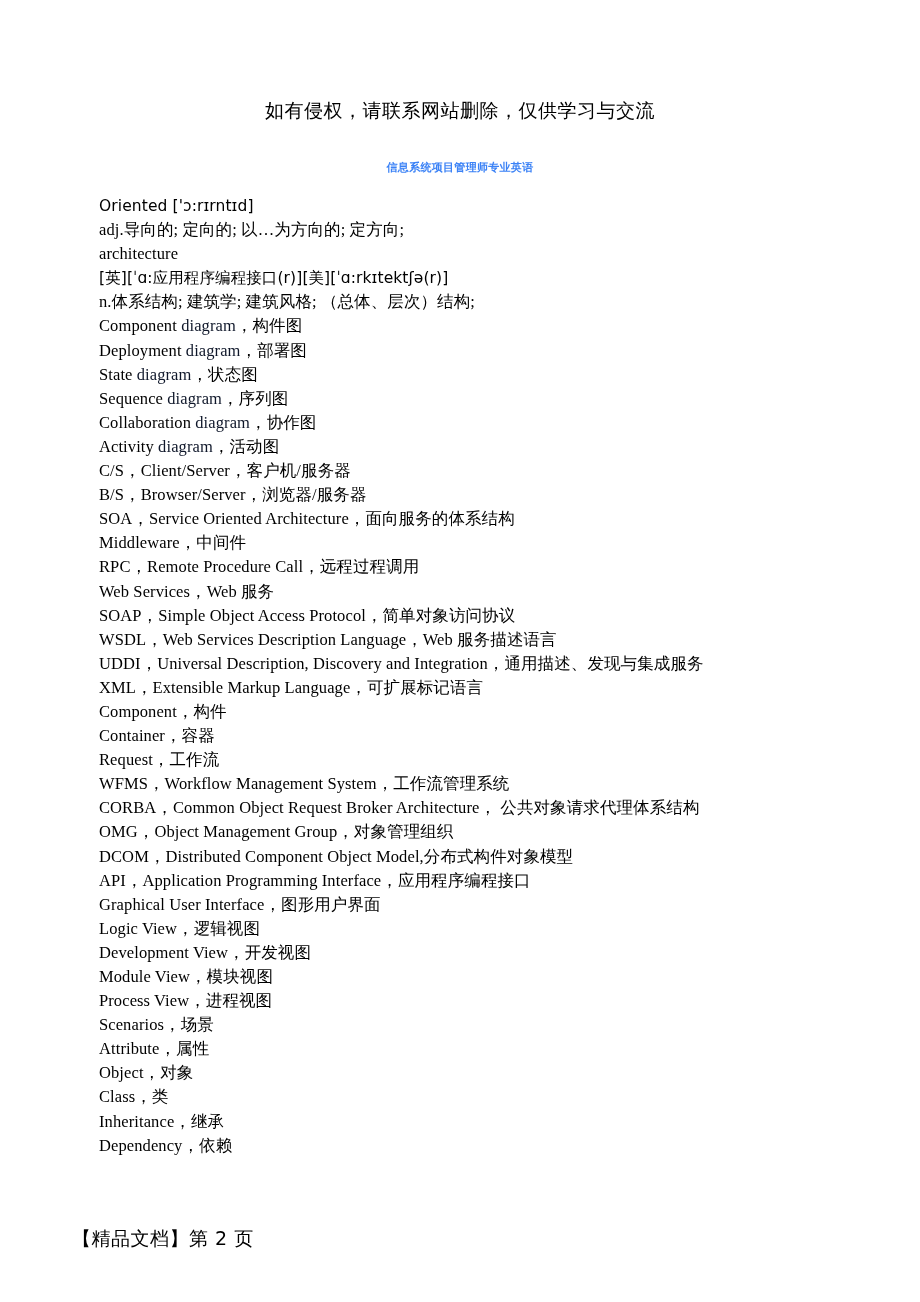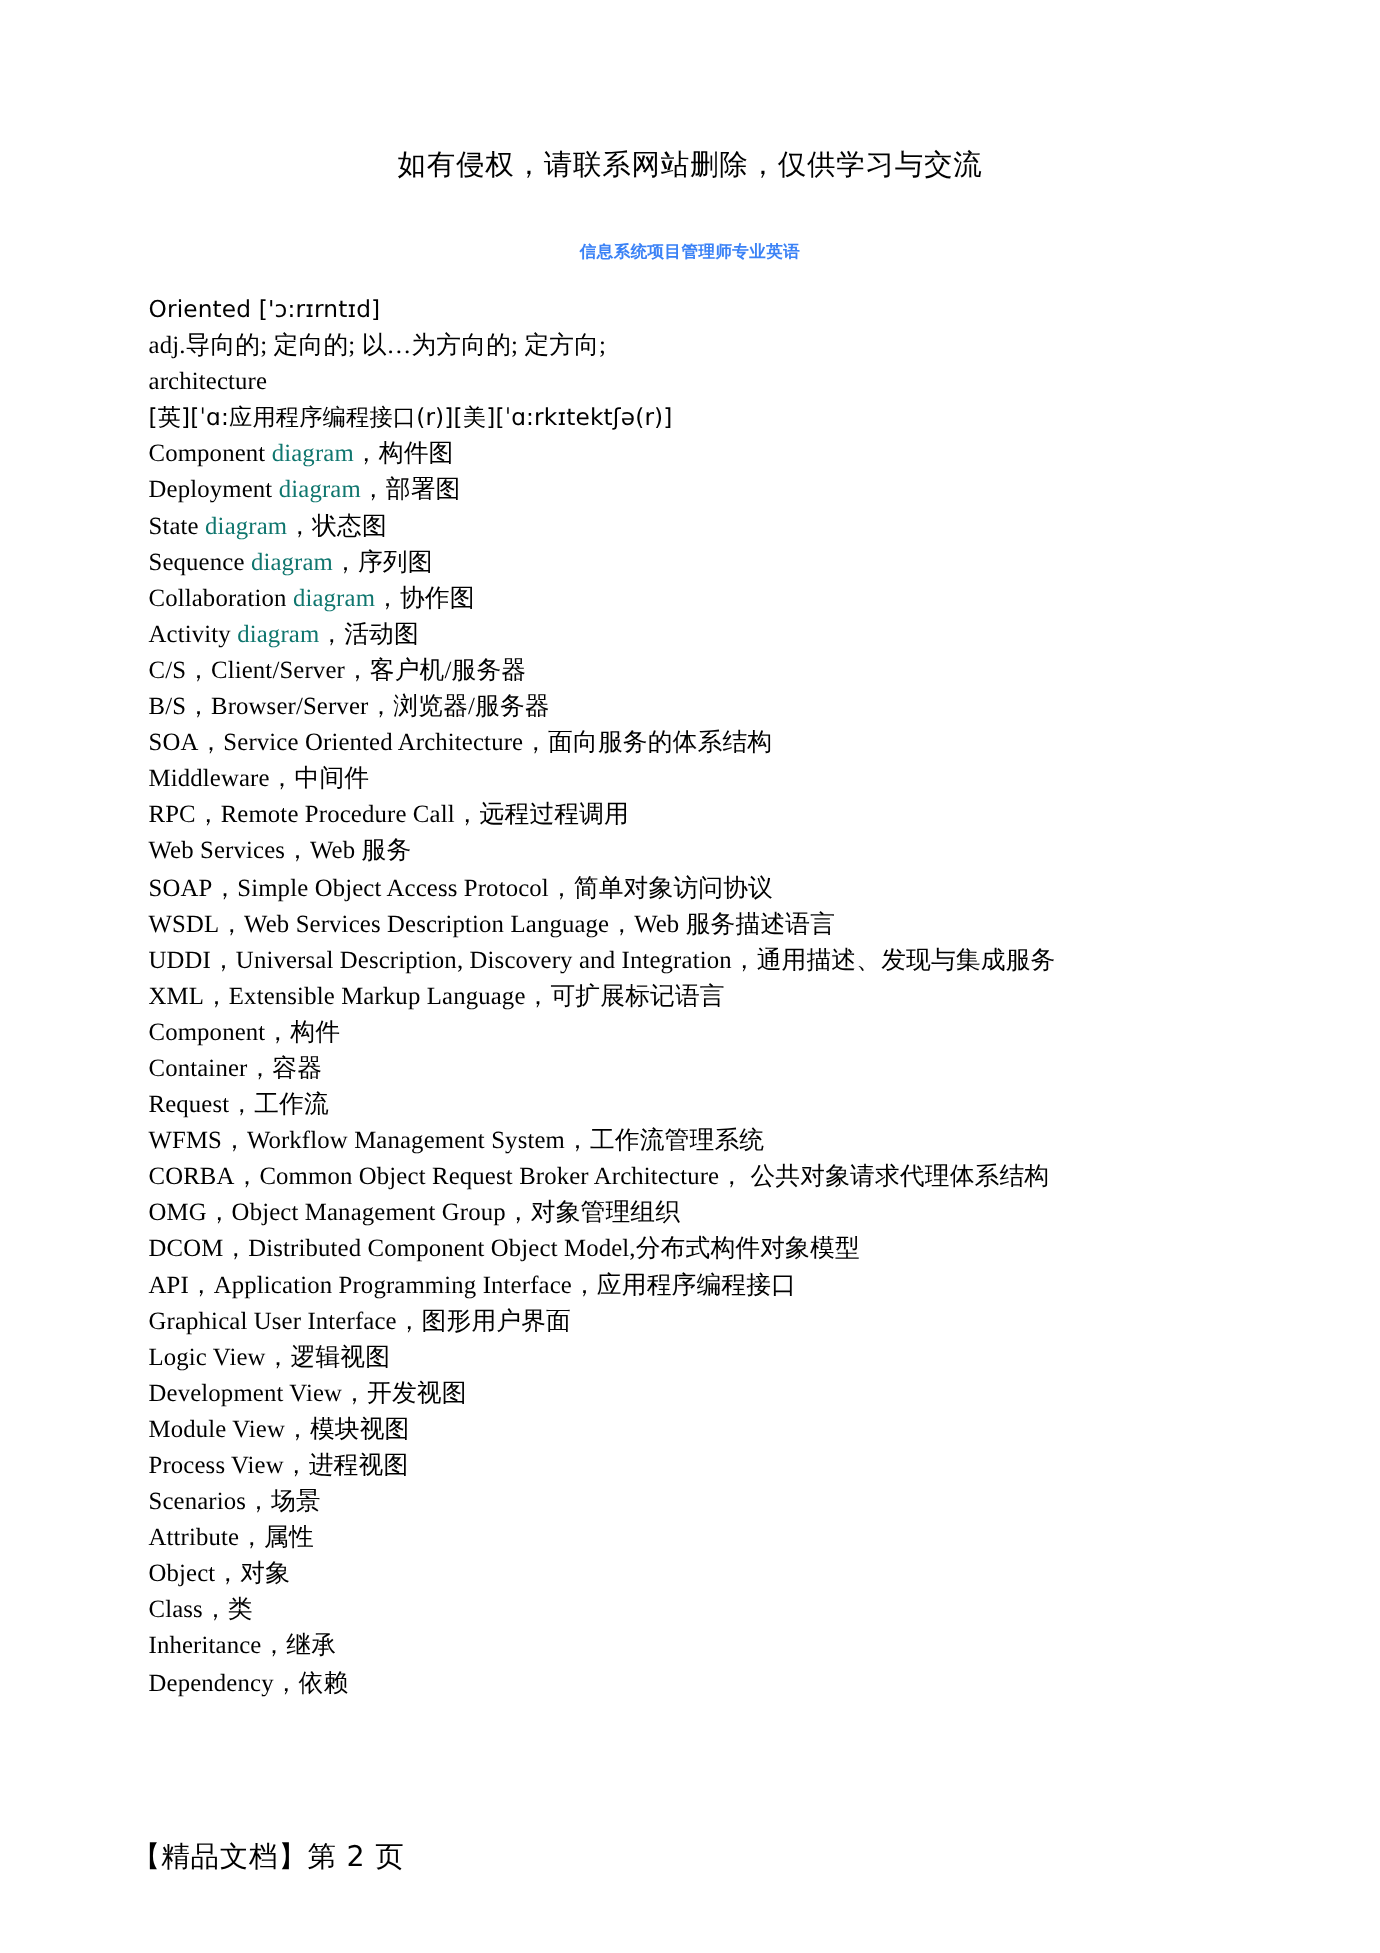--- a/index.html
+++ b/index.html
@@ -67,32 +67,32 @@
   .line {
     font-family: "Liberation Serif", "DejaVu Serif", serif;
     font-size: 16.5px;
     line-height: 24.1px;
     color: #000000;
     white-space: nowrap;
     letter-spacing: 0.1px;
   }
 
   .line .hl {
-    color: #0f766e;
+    color: #0f172a;
   }
 
   .line.ipa {
     font-family: "DejaVu Sans", "Liberation Sans", sans-serif;
     font-size: 15.5px;
   }
 
   
   .footer {
     position: absolute;
-    left: 88px;
+    left: 72px;
     top: 1192px;
     font-family: "DejaVu Sans", "Liberation Sans", sans-serif;
     font-size: 19px;
     line-height: 28px;
     color: #000000;
     white-space: nowrap;
     letter-spacing: 0.5px;
   }
 </style>
 </head>
@@ -102,20 +102,21 @@
 
   <div class="notice">如有侵权，请联系网站删除，仅供学习与交流</div>
 
   <div class="doc-title">信息系统项目管理师专业英语</div>
 
   <div class="body-block">
       <div class="line ipa">Oriented ['ɔ:rɪrntɪd]</div>
       <div class="line">adj.导向的; 定向的; 以…为方向的; 定方向;</div>
       <div class="line">architecture</div>
       <div class="line ipa">[英][ˈɑ:应用程序编程接口(r)][美][ˈɑ:rkɪtektʃə(r)]</div>
+      <div class="line">n.体系结构; 建筑学; 建筑风格; （总体、层次）结构;</div>
       <div class="line">Component <span class="hl">diagram</span>，构件图</div>
       <div class="line">Deployment <span class="hl">diagram</span>，部署图</div>
       <div class="line">State <span class="hl">diagram</span>，状态图</div>
       <div class="line">Sequence <span class="hl">diagram</span>，序列图</div>
       <div class="line">Collaboration <span class="hl">diagram</span>，协作图</div>
       <div class="line">Activity <span class="hl">diagram</span>，活动图</div>
       <div class="line">C/S，Client/Server，客户机/服务器</div>
       <div class="line">B/S，Browser/Server，浏览器/服务器</div>
       <div class="line">SOA，Service Oriented Architecture，面向服务的体系结构</div>
       <div class="line">Middleware，中间件</div>

